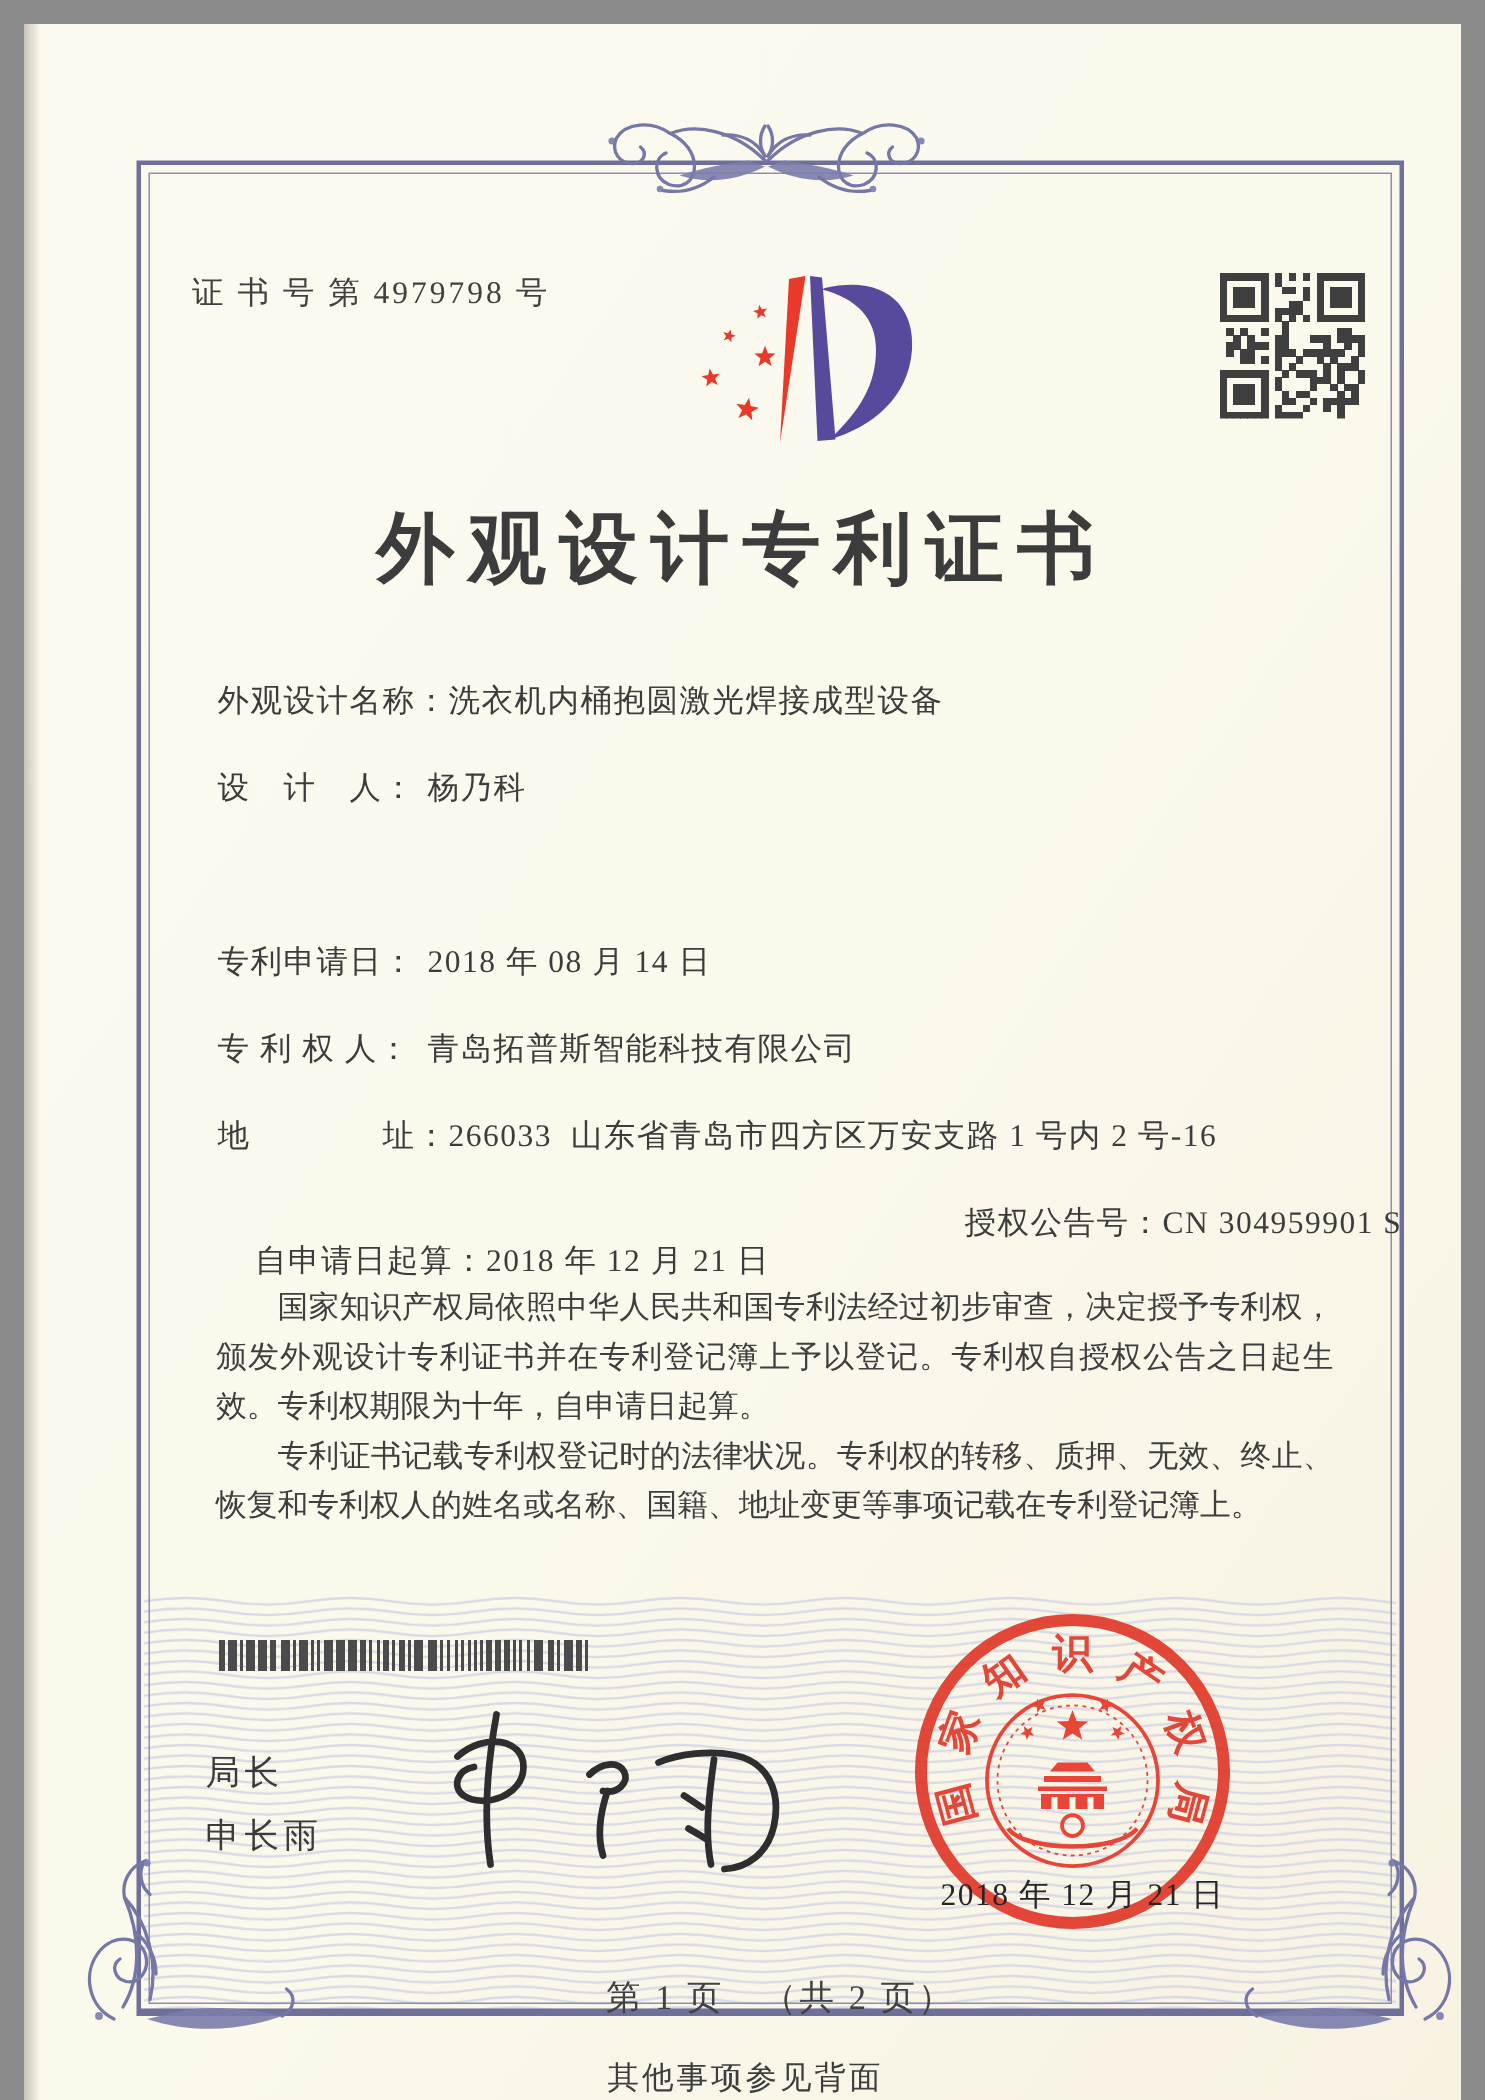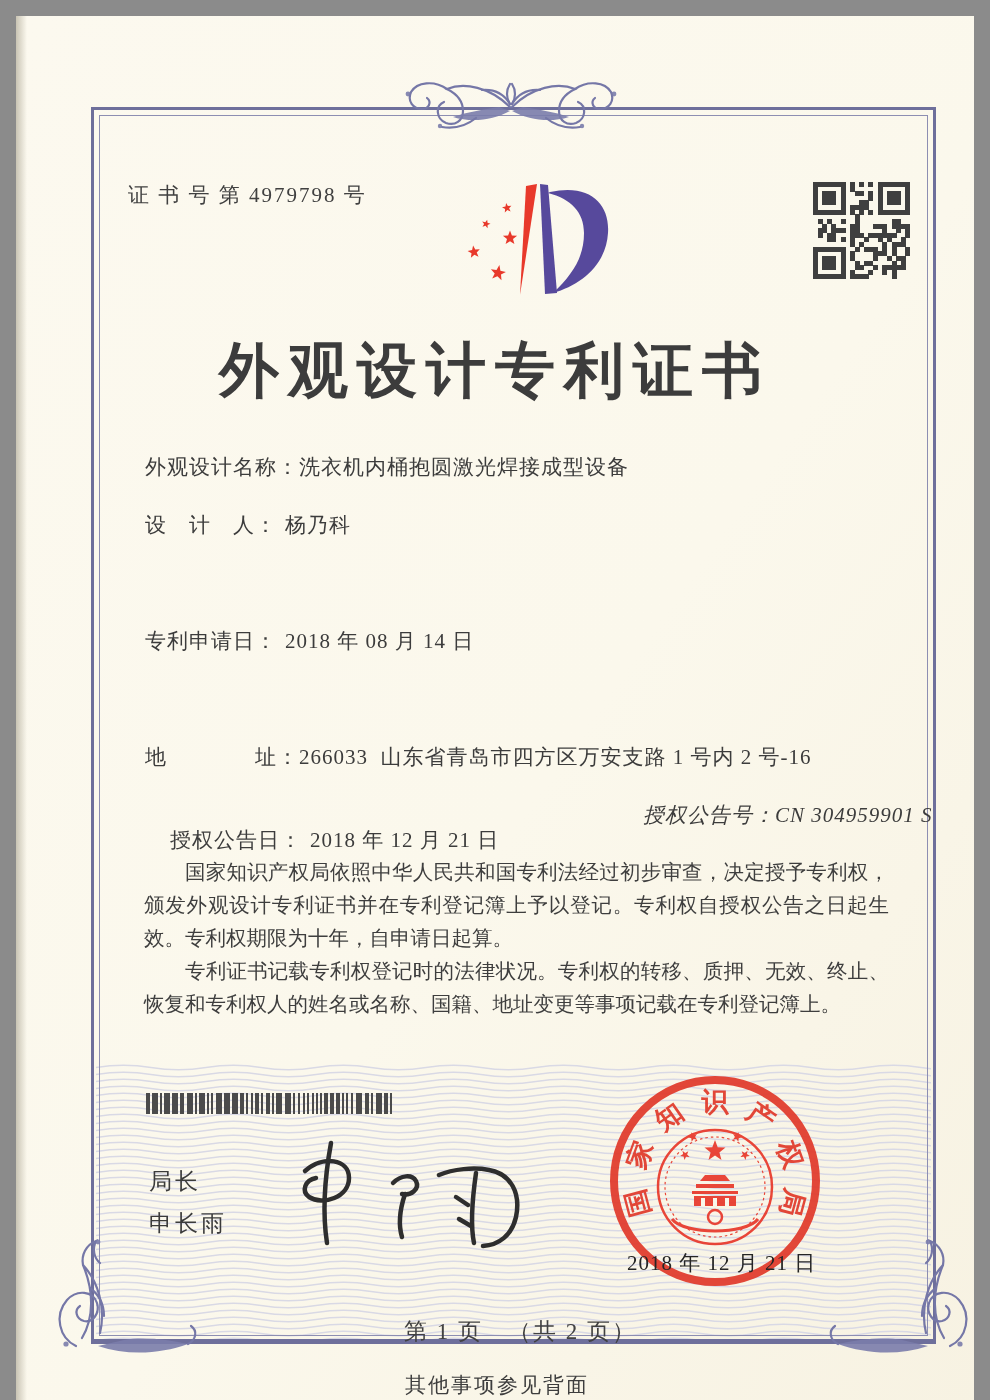--- a/index.html
+++ b/index.html
@@ -9,30 +9,30 @@
   .edge-left{position:absolute;left:0;top:0;width:11px;height:100%;
     background:linear-gradient(90deg,#c9c4b4,rgba(250,247,236,0));}
   .frame-outer{position:absolute;left:75px;top:91px;width:845px;height:1237px;
     border:3px solid #6e6f9b;border-bottom-width:5px;box-sizing:border-box;}
   .frame-inner{position:absolute;left:83px;top:99px;width:829px;height:1221px;
     border:1px solid #8d8eb2;box-sizing:border-box;}
   .certno{position:absolute;left:112px;top:165px;font-size:21px;letter-spacing:2px;color:#404040;}
   .qr{position:absolute;left:797px;top:166px;width:97px;height:97px;shape-rendering:crispEdges;}
   .logo{position:absolute;left:418px;top:146px;width:190px;height:140px;}
   .title{position:absolute;left:0;top:315px;width:100%;text-align:center;
-    font-size:60px;font-weight:700;letter-spacing:9px;color:#3c3c3c;}
+    font-size:52px;font-weight:700;letter-spacing:9px;color:#3c3c3c;}
   .field-row{position:absolute;left:129px;font-size:21px;letter-spacing:1px;white-space:pre;color:#3c3c3c;}
   .field-label{display:inline-block;min-width:140px;}
-  .grant-no{position:absolute;left:498px;top:0;font-style:italic;}
+  .grant-no{position:absolute;left:498px;top:0;}
   .body-text{position:absolute;left:128px;top:840px;width:745px;font-size:20.5px;
     line-height:33px;text-align:justify;color:#3e3e3e;}
   .body-text p{margin:0;text-indent:2em;}
   .waves{position:absolute;left:80px;top:1048px;width:835px;height:278px;z-index:0;}
   .barcode{position:absolute;left:130px;top:1077px;width:252px;height:21px;z-index:2;shape-rendering:crispEdges;}
-  .official{position:absolute;left:133px;z-index:2;font-family:Liberation Serif, serif;
+  .official{position:absolute;left:121px;z-index:2;font-family:Liberation Serif, serif;
     font-size:23px;letter-spacing:3px;color:#3b3b3b;}
   .signature{position:absolute;left:255px;top:1115px;width:268px;height:122px;z-index:2;}
   .seal{position:absolute;left:588px;top:1053px;width:222px;height:222px;z-index:3;opacity:.93;}
   #sealRing text{fill:#e13a2b;font-size:27px;font-weight:700;font-family:"Liberation Serif","DejaVu Serif",serif;}
   .seal-date{position:absolute;left:611px;top:1233px;font-size:21px;letter-spacing:1px;color:#252525;z-index:4;}
   .page-ind{position:absolute;left:388px;top:1300px;font-size:23px;letter-spacing:2px;color:#414141;z-index:2;}
   .back-note{position:absolute;left:389px;top:1355px;font-size:21px;letter-spacing:2px;color:#3d3d3d;text-align:right;}
   .top-ornament{position:absolute;left:350px;top:58px;width:290px;height:64px;z-index:1;}
   .corner{position:absolute;top:1220px;width:152px;height:132px;z-index:2;}
   .corner-l{left:30px;}
@@ -318,23 +318,24 @@
       <rect x="46.19" y="92.38" width="5" height="5" fill="#3f3f3f"></rect>
       <rect x="50.81" y="92.38" width="5" height="5" fill="#3f3f3f"></rect>
       <rect x="78.52" y="92.38" width="5" height="5" fill="#3f3f3f"></rect>
     </svg>
 
   <div class="title">外观设计专利证书</div>
 
   <div class="field-row" style="top:437px"><span class="field-label">外观设计名称：</span><span>洗衣机内桶抱圆激光焊接成型设备</span></div>
   <div class="field-row" style="top:495px"><span class="field-label">设　计　人：</span><span>杨乃科</span></div>
   <div class="field-row" style="top:611px"><span class="field-label">专利申请日：</span><span>2018 年 08 月 14 日</span></div>
+  <div class="field-row" style="top:669px"><span class="field-label">专 利 权 人：</span><span>青岛拓普斯智能科技有限公司</span></div>
   <div class="field-row" style="top:727px"><span class="field-label">地　　　　址：</span><span>266033  山东省青岛市四方区万安支路 1 号内 2 号-16</span></div>
   <div class="field-row" style="top:785px;width:770px">
-    <span class="field-label">授权公告日：</span><span>2018 年 12 月 21 日</span>
+    <span class="field-label">自申请日起算：</span><span>2018 年 12 月 21 日</span>
     <span class="grant-no"><span>授权公告号：</span><span>CN 304959901 S</span></span>
   </div>
 
   <div class="body-text">
     <p>国家知识产权局依照中华人民共和国专利法经过初步审查，决定授予专利权，颁发外观设计专利证书并在专利登记簿上予以登记。专利权自授权公告之日起生效。专利权期限为十年，自申请日起算。</p>
     <p>专利证书记载专利权登记时的法律状况。专利权的转移、质押、无效、终止、恢复和专利权人的姓名或名称、国籍、地址变更等事项记载在专利登记簿上。</p>
   </div>
 
   <svg id="barcodeSvg" class="barcode" viewBox="0 0 252 21">
       <rect x="0" y="0" width="4" height="21" fill="#4b4b4b"></rect>

